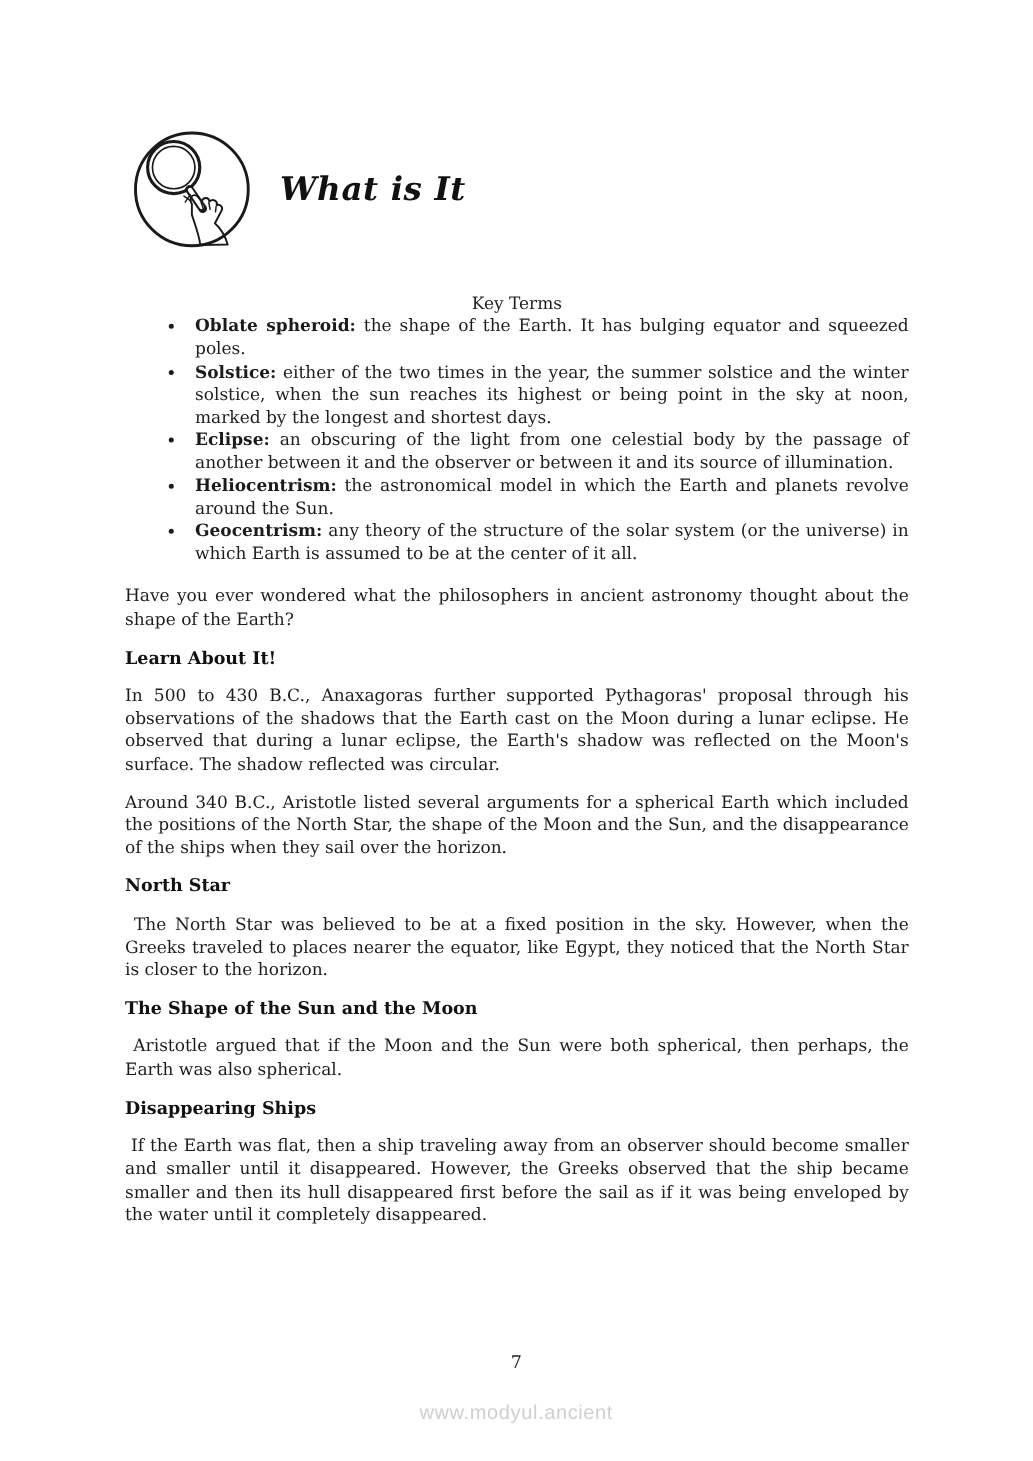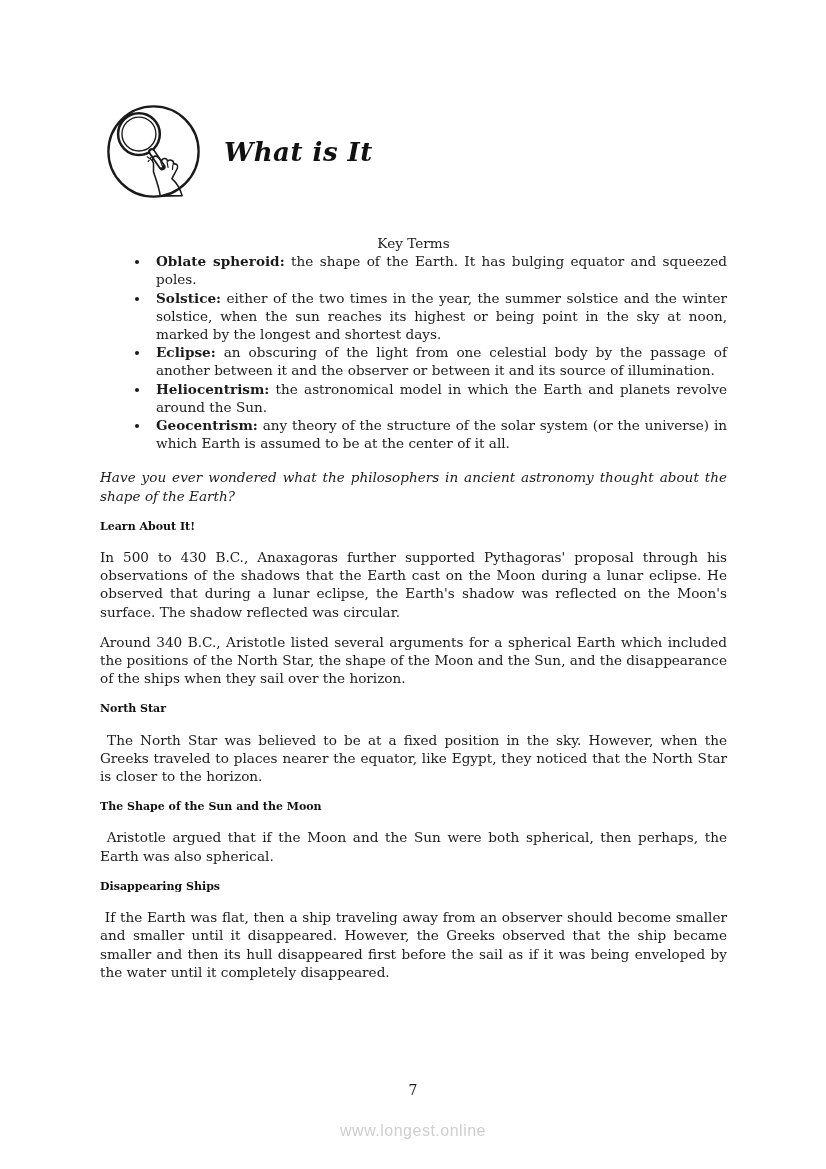--- a/index.html
+++ b/index.html
@@ -59,25 +59,24 @@
     line-height:18.2px;
     text-align:justify;
     padding-left:6px;
   }
   ul.terms li b{white-space:pre-wrap;}
   ul.terms li span{white-space:pre-wrap;}
   p.para{
     margin:12px 0;
   }
   p.question{
-    font-style:italic;
     margin:16px 0 12px 0;
   }
   h2.sec-head{
-    font-size:11px;
+    font-size:14px;
     line-height:18.2px;
     font-weight:bold;
     margin:13px 0 12px 0;
     color:#111;
   }
   .page-number{
     position:absolute;
     top:1082px;left:0;width:826px;
     text-align:center;
     font-size:14px;
@@ -139,14 +138,14 @@
 
     <h2 class="sec-head">The Shape of the Sun and the Moon</h2>
     <p class="para body-text"> Aristotle argued that if the Moon and the Sun were both spherical, then perhaps, the Earth was also spherical.</p>
 
     <h2 class="sec-head">Disappearing Ships</h2>
     <p class="para body-text"> If the Earth was flat, then a ship traveling away from an observer should become smaller and smaller until it disappeared. However, the Greeks observed that the ship became smaller and then its hull disappeared first before the sail as if it was being enveloped by the water until it completely disappeared.</p>
 
   </div>
 
   <div class="page-number">7</div>
-  <div class="watermark">www.longest.online</div>
+  <div class="watermark">www.modyul.ancient</div>
 </div>
 
 </body></html>

